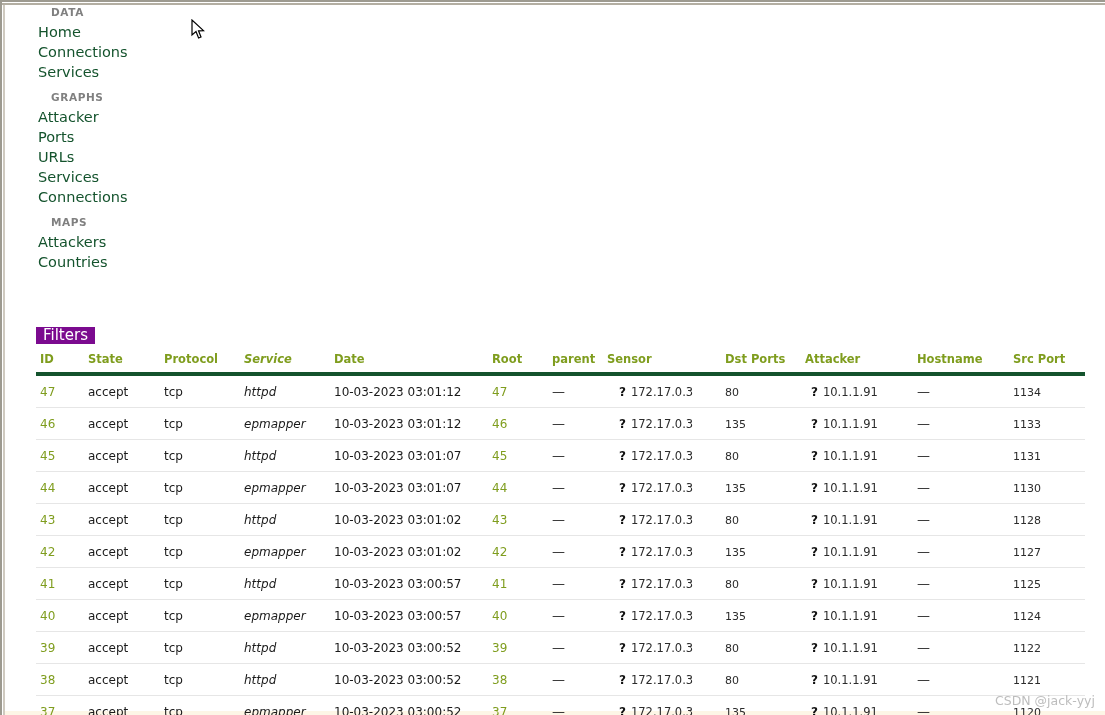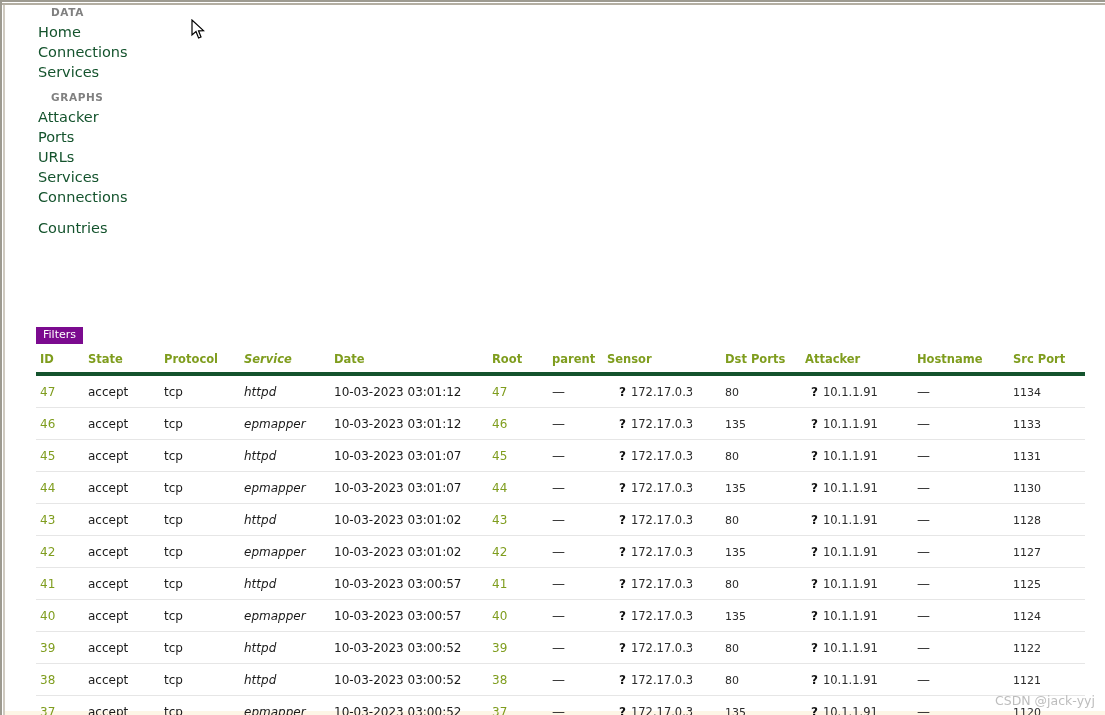--- a/index.html
+++ b/index.html
@@ -90,21 +90,21 @@
   .nav-gap { height: 8px; }
   .nav-gap-sm { height: 3px; }
 
   
   #filters-badge {
     position: absolute;
     left: 31px;
     top: 322px;
     background: #7b0a8f;
     color: #ffffff;
-    font-size: 11px;
+    font-size: 15px;
     font-weight: normal;
     padding: 2px 7px 3px 7px;
     line-height: 12px;
     cursor: pointer;
     white-space: nowrap;
   }
 
   
   #events-table {
     position: absolute;
@@ -221,21 +221,23 @@
         <a class="nav-link">Attacker</a>
         <a class="nav-link">Ports</a>
         <a class="nav-link">URLs</a>
         <a class="nav-link">Services</a>
         <a class="nav-link">Connections</a>
       </div>
 
       <div class="nav-gap"></div>
 
       <div class="nav-group">
+        <div class="nav-heading">MAPS</div>
         <div class="nav-gap-sm"></div>
+        <a class="nav-link">Attackers</a>
         <a class="nav-link">Countries</a>
       </div>
     </nav>
 
     <div id="filters-badge">Filters</div>
 
     <table id="events-table">
       <thead>
         <tr>
           <th class="c-id">ID</th>

